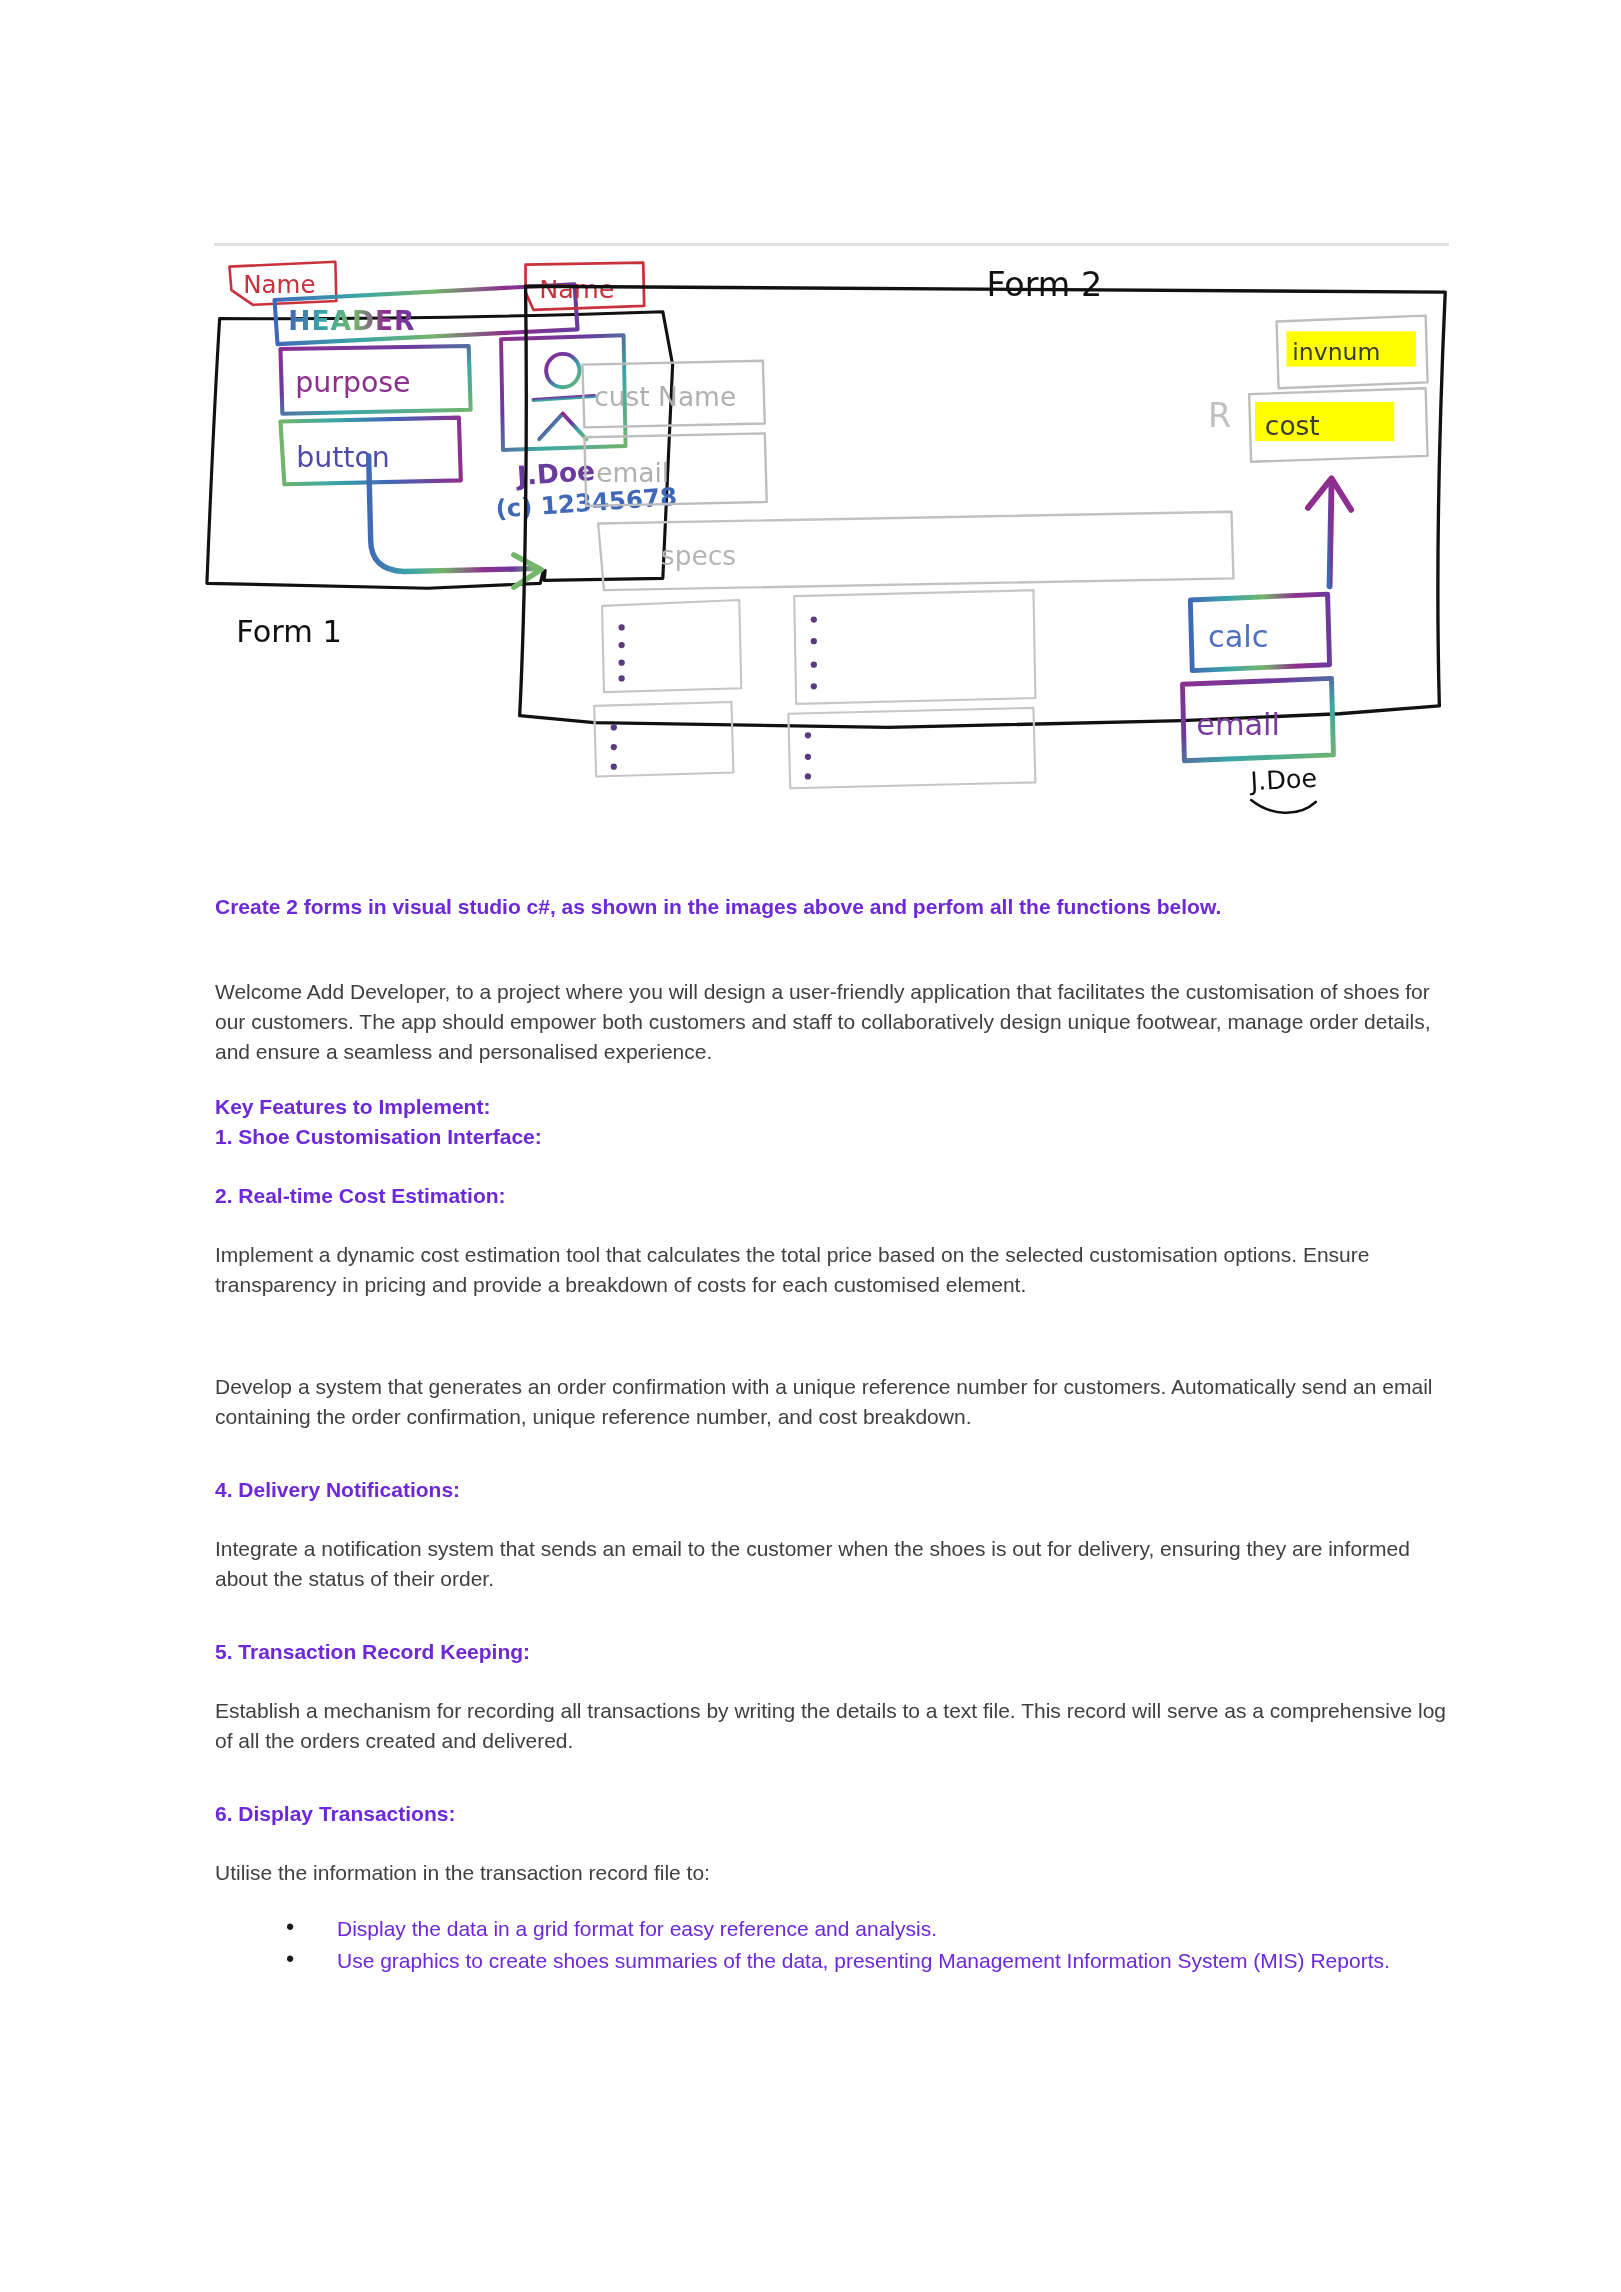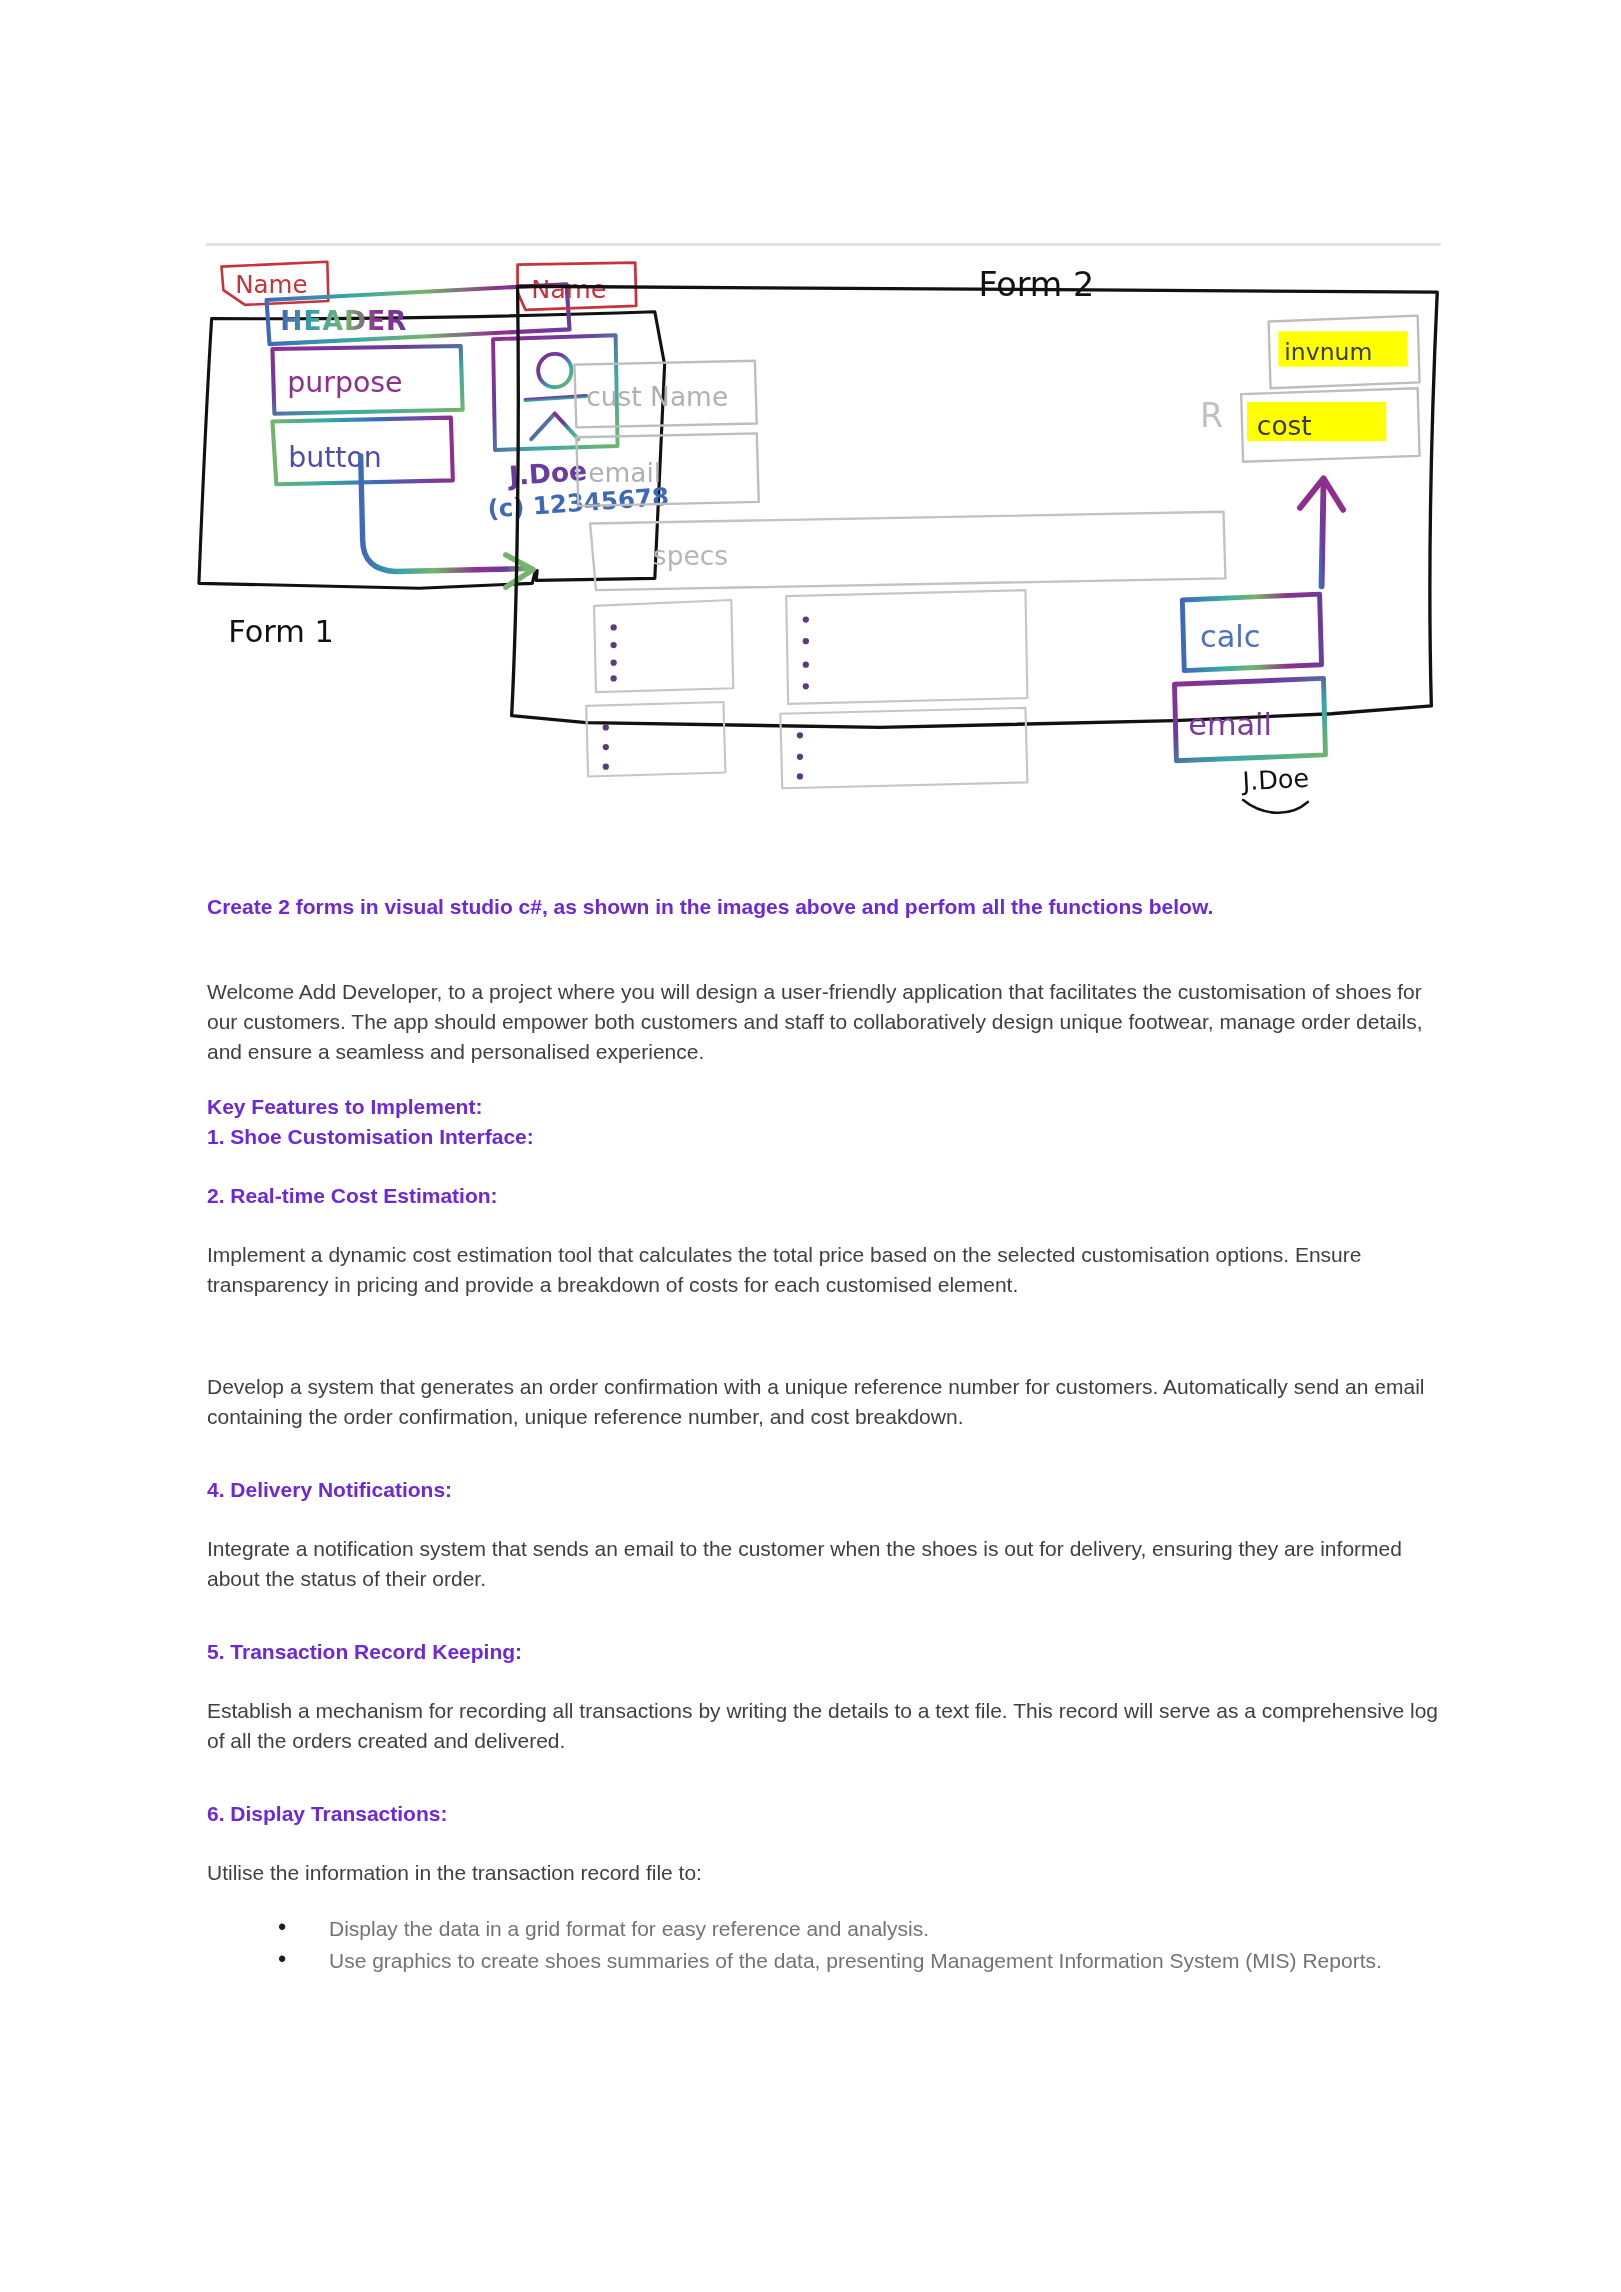--- a/index.html
+++ b/index.html
@@ -12,21 +12,21 @@
     width: 1621px;
     height: 2293px;
     font-family: "Liberation Sans", sans-serif;
     color: #1b1b1b;
     position: relative;
     overflow: hidden;
   }
 
   .page {
     position: absolute;
-    left: 8px; top: 0;
+    left: 16px; top: 0;
     width: 1394px;
     height: 2293px;
   }
 
   
   .top-rule {
     position: absolute;
     left: 198px;
     top: 243px;
     width: 1235px;
@@ -74,21 +74,21 @@
 
   ul.bullets {
     margin: 0;
     padding: 0 0 0 71px;
     list-style: none;
   }
   ul.bullets li {
     position: relative;
     font-size: 21px;
     line-height: 30px;
-    color: #737373;
+    color: #6d28d9;
     padding-left: 51px;
     margin-bottom: 2px;
   }
   ul.bullets li::before {
     content: "\2022";
     position: absolute;
     left: 0;
     top: -2px;
     font-size: 23.5px;
     color: #1b1b1b;

